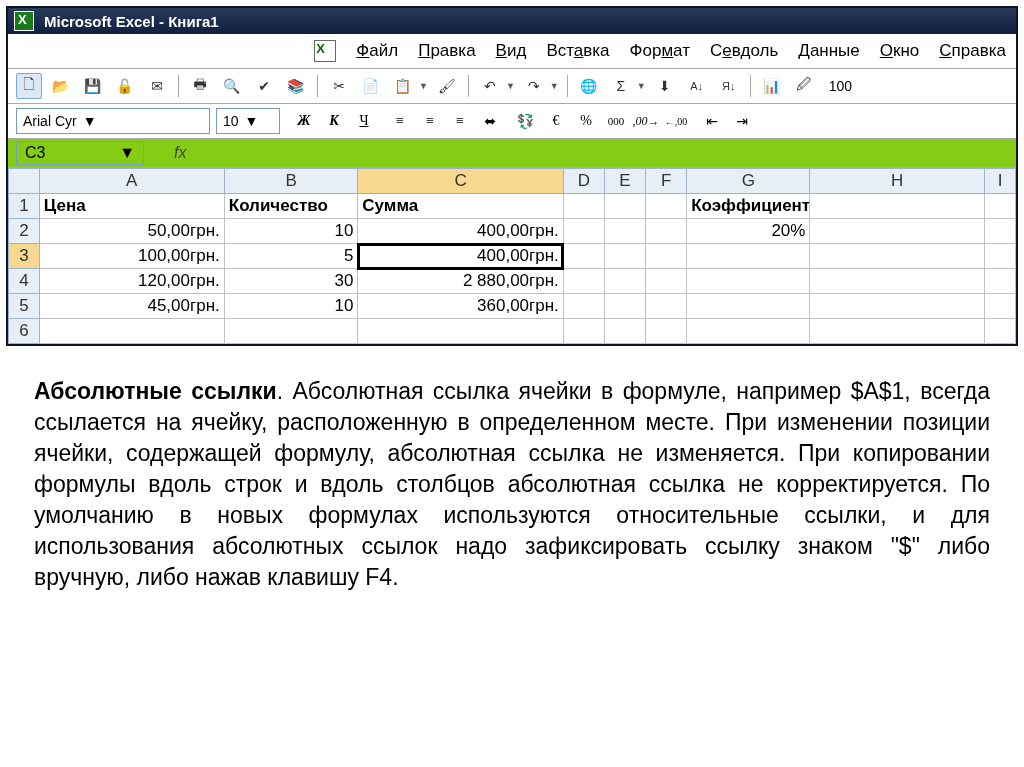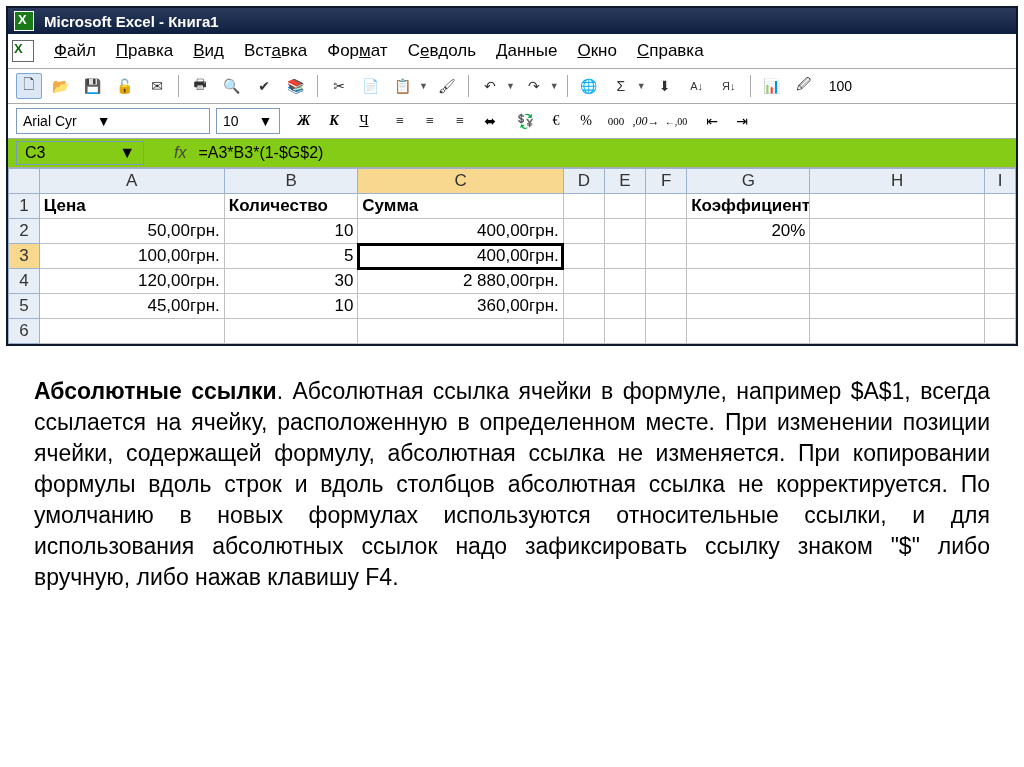--- a/index.html
+++ b/index.html
@@ -35,24 +35,25 @@
     color: #fff;
     font-size: 13px;
     position: absolute;
     left: 3px;
     top: 0;
   }
   .menubar {
     background: #fff;
     display: flex;
     align-items: center;
-    padding: 6px 4px;
+    padding: 6px 10px;
     border-bottom: 1px solid #aaa;
     font-size: 17px;
     gap: 20px;
+    justify-content: flex-end;
   }
   .menubar .doc-icon {
     width: 20px;
     height: 20px;
     border: 1px solid #666;
     position: relative;
     background: #fff;
   }
   .menubar .doc-icon::before{
     content:"X";
@@ -109,21 +110,21 @@
     gap: 6px;
     border-bottom: 1px solid #aaa;
     font-size: 14px;
   }
   .font-combo, .size-combo {
     border: 1px solid #7a9ac0;
     background: #fff;
     padding: 2px 6px;
     display: inline-flex;
     align-items: center;
-    gap: 20px;
+    gap: 6px;
     height: 20px;
   }
   .font-combo { width: 180px; }
   .size-combo { width: 50px; }
   .fb-btn {
     width: 24px;
     height: 22px;
     display: inline-flex;
     align-items: center;
     justify-content: center;
@@ -311,21 +312,20 @@
     <span class="fb-btn">⇤</span>
     <span class="fb-btn">⇥</span>
   </div>
 
   <div class="formulabar">
     <div class="namebox">
       <span>C3</span>
       <span class="drop">▼</span>
     </div>
     <span class="fx-label">fx</span>
-    <span class="formula-input">=A3*B3*(1-$G$2)</span>
   </div>
 
   <table class="sheet">
     <colgroup>
       <col style="width:30px">
         <col class="col-A">
         <col class="col-B">
         <col class="col-C">
       <col class="col-D">
         <col class="col-E">

